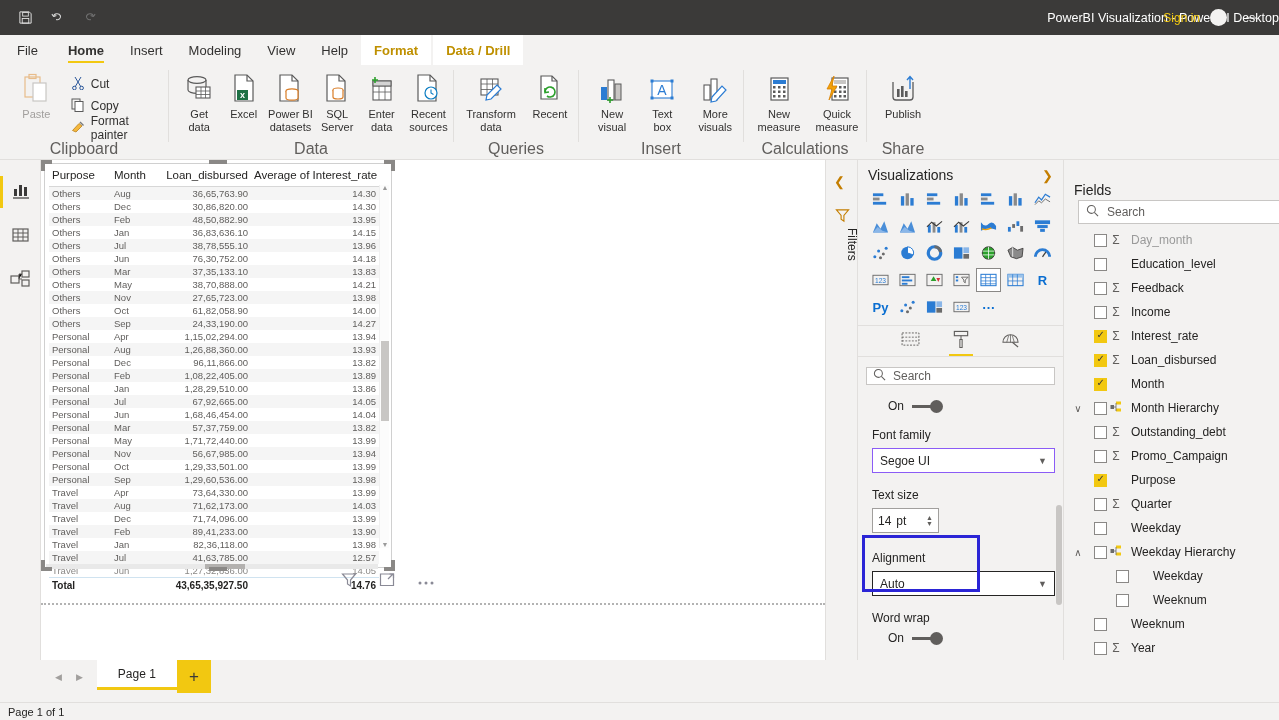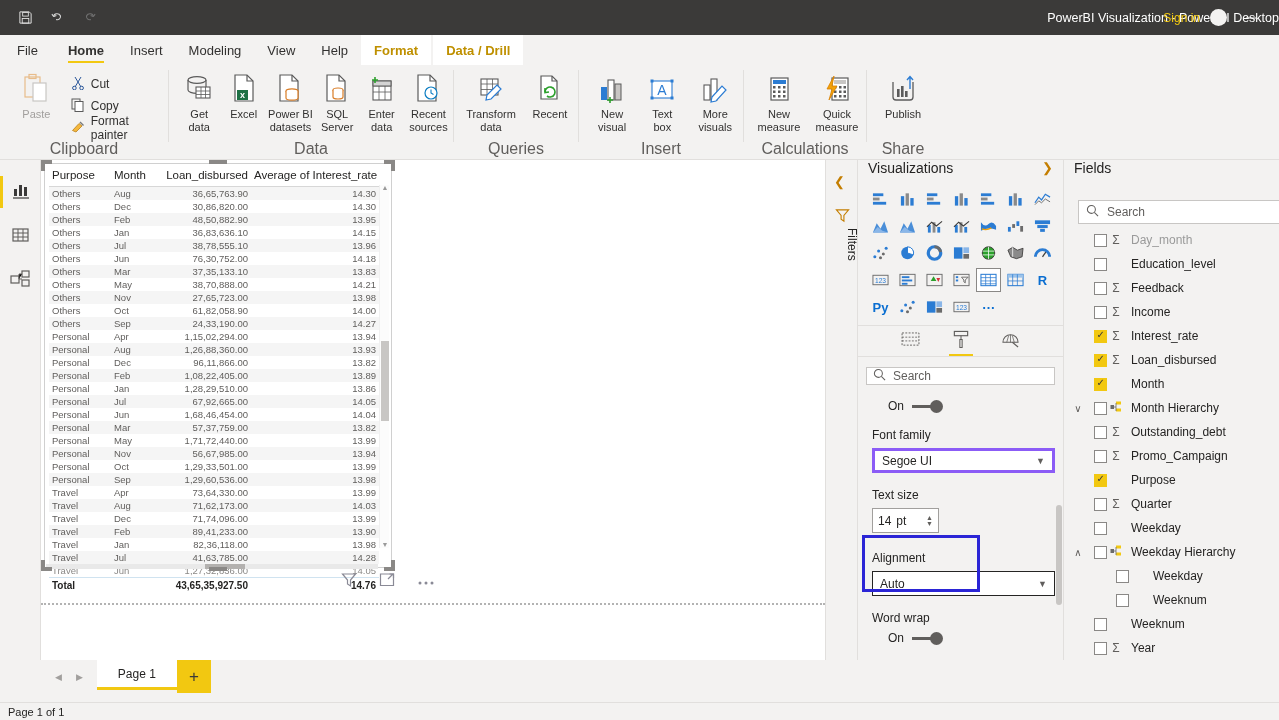--- a/index.html
+++ b/index.html
@@ -194,21 +194,21 @@
     font-size:12px; color:#252423; padding-top:6px;
   }
 
   
   .vizpane {
     position:absolute; top:160px; left:858px; width:206px; height:500px;
     background:#f3f2f1; border-right:1px solid #e1dfdd;
     display:flex; flex-direction:column;
   }
   .pane-head {
-    height:42px; display:flex; align-items:flex-start; padding:0 10px;
+    height:42px; display:flex; align-items:flex-end; padding:0 10px;
     font-size:14px; color:#252423;
   }
   .pane-head .expand { margin-left:auto; color:#c47e00; font-size:13px; }
   .viz-grid {
     padding:4px 8px 6px 10px; display:grid;
     grid-template-columns:repeat(7, 1fr); gap:3px 2px;
   }
   .viz-ic {
     width:25px; height:24px; display:flex; align-items:center; justify-content:center;
     border:1px solid transparent;
@@ -234,21 +234,21 @@
   .fmt-row { margin-bottom:15px; }
   .fmt-label { font-size:12px; color:#252423; margin-bottom:6px; }
   .toggle { display:flex; align-items:center; gap:8px; padding-left:16px; }
   .toggle .tlabel { font-size:12px; color:#252423; }
   .toggle .track { width:26px; height:3px; background:#605e5c; position:relative; }
   .toggle .knob {
     position:absolute; right:-5px; top:-5px; width:13px; height:13px;
     border-radius:50%; background:#605e5c;
   }
   .fmt-select {
-    height:25px; background:#ffffff; border:3px solid #8b5cf6;
+    height:25px; background:#ffffff; border:1px solid #8b5cf6;
     display:flex; align-items:center; padding:0 7px; font-size:12px; color:#252423;
   }
   .fmt-select.strong { border:1px solid #252423; }
   .fmt-select .cv { margin-left:auto; color:#605e5c; font-size:9px; }
 
   .highlight-box {
     position:absolute; left:4px; top:150px; width:118px; height:57px;
     border:3px solid #2b25d6; pointer-events:none;
   }
   .spinner {
@@ -861,21 +861,21 @@
                 <tr>
                   <td>Travel</td>
                   <td>Jan</td>
                   <td class="num">82,36,118.00</td>
                   <td class="num">13.98</td>
                 </tr>
                 <tr class="alt">
                   <td>Travel</td>
                   <td>Jul</td>
                   <td class="num">41,63,785.00</td>
-                  <td class="num">14.28</td>
+                  <td class="num">12.57</td>
                 </tr>
                 <tr class=" clip">
                   <td>Travel</td>
                   <td>Jun</td>
                   <td class="num">1,27,32,836.00</td>
                   <td class="num">14.05</td>
                 </tr>
               </tbody>
             <tfoot>
               <tr class="total">

